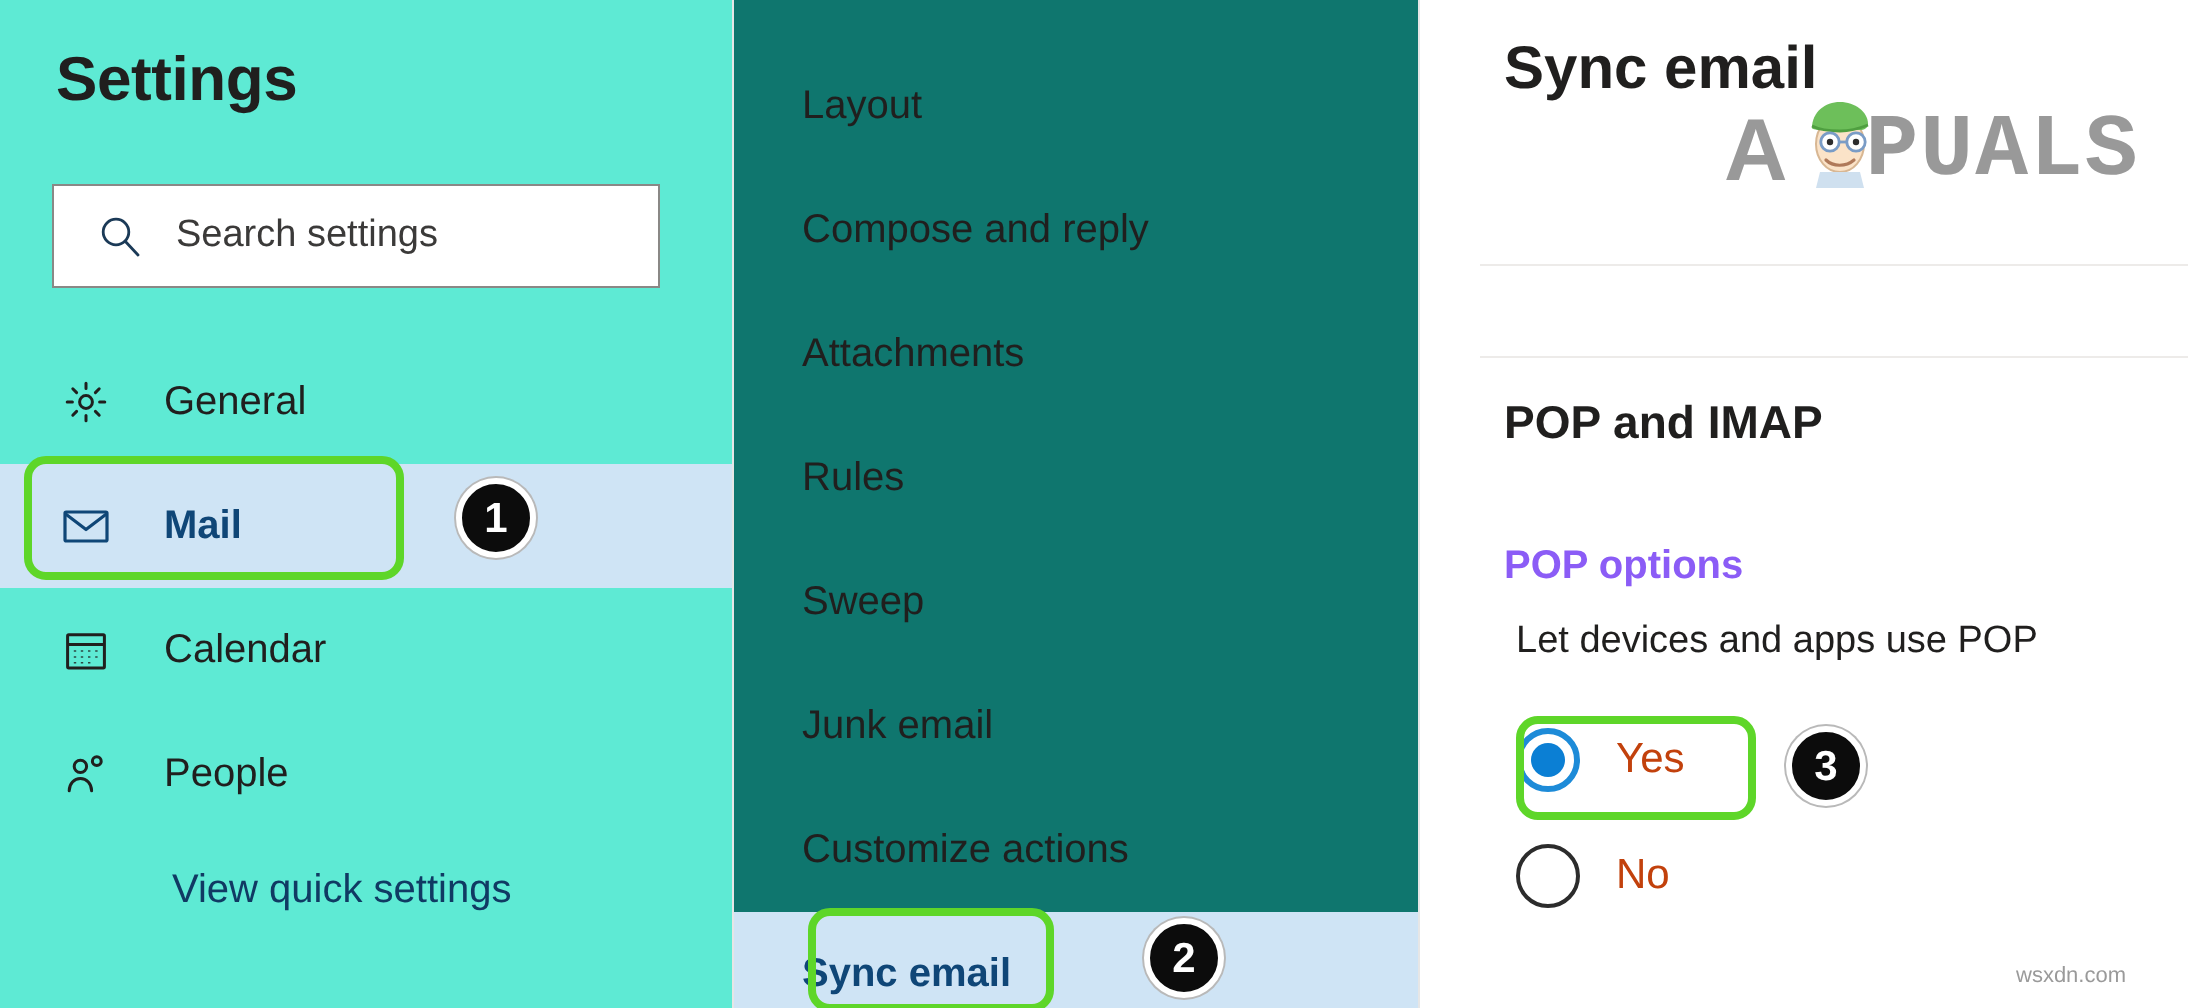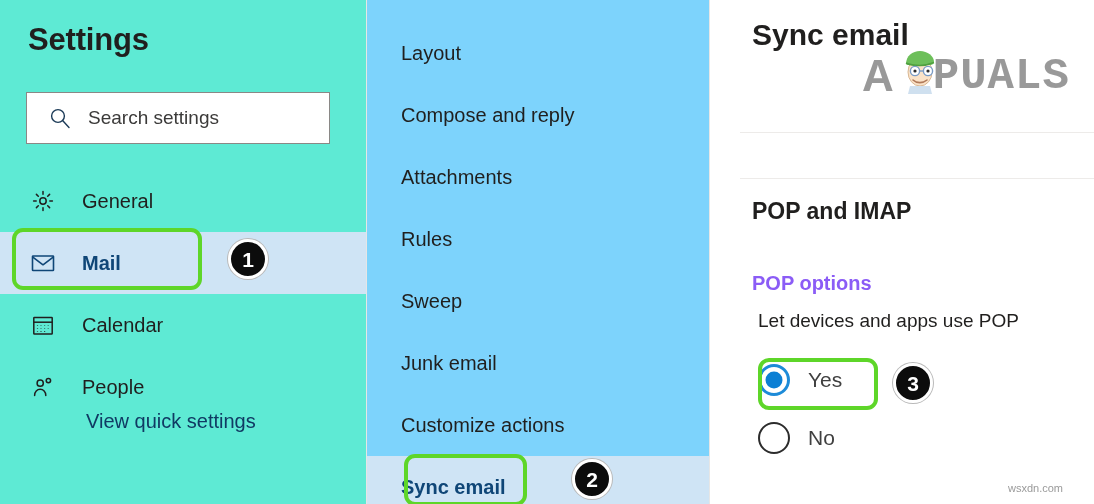--- a/index.html
+++ b/index.html
@@ -66,36 +66,36 @@
   }
   .nav-item .nav-label { margin-left: 26px; }
   .nav-item.selected {
     background: #cfe4f5;
   }
   .nav-item.selected .nav-label { color: #0f4677; font-weight: 700; }
   .nav-item.selected .nav-icon { color: #0f4677; }
 
   .nav-quick {
     position: absolute;
-    left: 0; top: 396px;
+    left: 0; top: 420px;
     width: 366px;
     height: 50px;
     display: flex;
     align-items: center;
     padding-left: 86px;
     font-size: 20px;
     color: #103a63;
   }
 
   
   .col-categories {
     position: relative;
     width: 344px; height: 504px;
     flex: 0 0 344px;
-    background: #7dd3fc;
+    background: #0f766e;
     border-left: 1px solid #e6e6e6;
     border-right: 1px solid #e6e6e6;
   }
   .cat-list { position: absolute; left: 0; top: 22px; width: 100%; }
   .cat-item {
     height: 62px;
     display: flex;
     align-items: center;
     padding-left: 34px;
     font-size: 20px;
@@ -174,21 +174,21 @@
     position: absolute;
     left: 50%; top: 50%;
     transform: translate(-50%, -50%);
     width: 17px; height: 17px;
     border-radius: 50%;
     background: #0b7fd4;
   }
   .radio-text {
     margin-left: 18px;
     font-size: 21px;
-    color: #404040;
+    color: #c2410c;
   }
   .footer-note {
     position: absolute;
     left: 42px; top: 478px;
     font-size: 19px;
     font-weight: 600;
     color: #201f1e;
     white-space: nowrap;
   }
 

